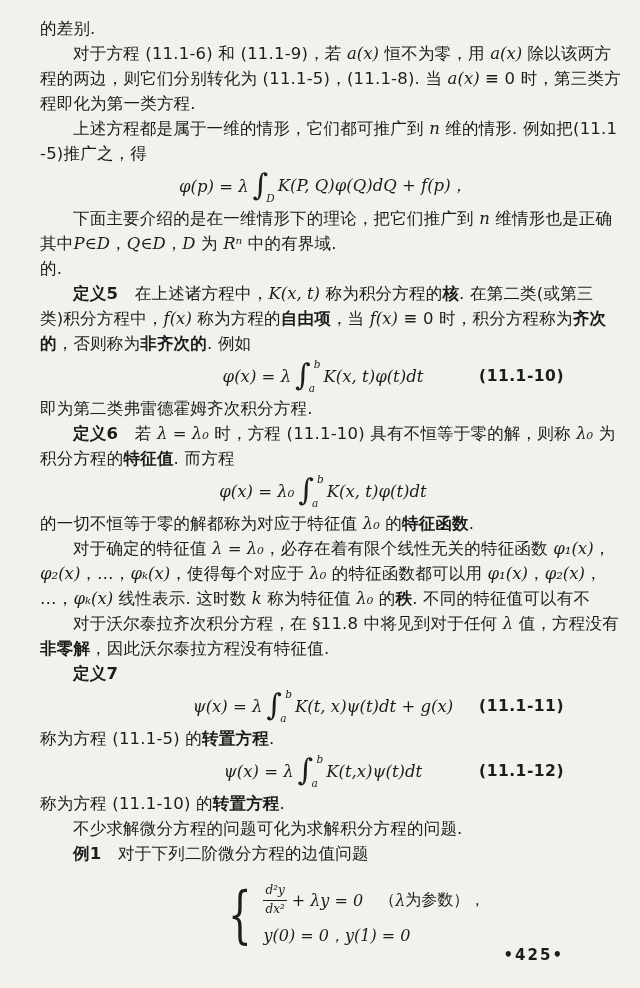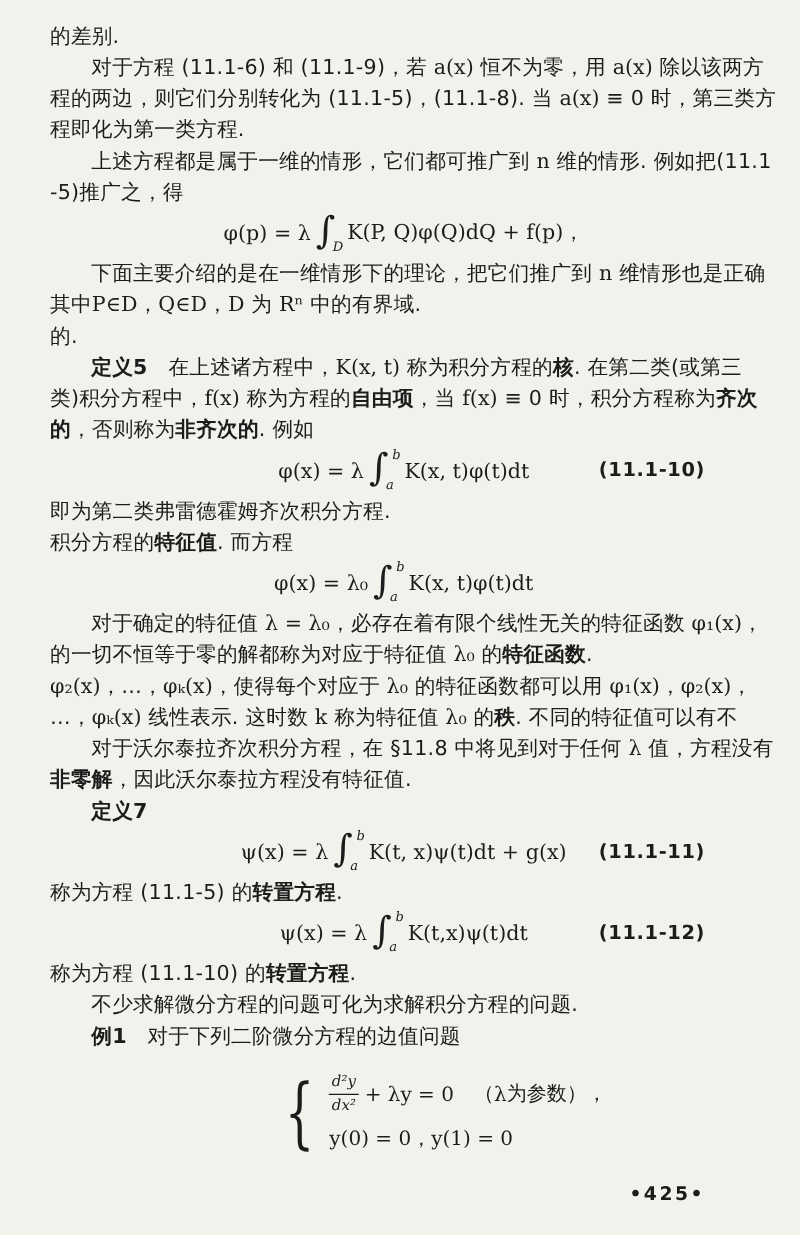--- a/index.html
+++ b/index.html
@@ -6,21 +6,21 @@
   body{
     width:640px;height:988px;position:relative;overflow:hidden;
     background:var(--paper,#f3f1ec);
     color:var(--ink,#1c1c1c);
     font-family:"DejaVu Sans",sans-serif;
   }
   .content{padding:16px 34px 0 40px;}
   .line{font-size:16.5px;line-height:25px;letter-spacing:0.2px;white-space:nowrap;}
   .ind{text-indent:2em;}
   .b{font-weight:700;}
-  .m{font-family:"DejaVu Serif",serif;letter-spacing:0;}
+  .m{font-family:"DejaVu Serif",serif;font-style:italic;letter-spacing:0;}
   .eq{position:relative;height:40px;display:flex;align-items:center;justify-content:center;font-size:16.5px;}
   .eqbody{display:inline-flex;align-items:center;}
   .intwrap{display:inline-flex;align-items:center;margin:0 3px 0 4px;}
   .int{font-size:30px;font-family:"DejaVu Serif",serif;font-style:normal;line-height:1;transform:translateY(-1px);}
   .lims{display:inline-flex;flex-direction:column;justify-content:space-between;height:34px;
         font-size:10.5px;font-family:"DejaVu Serif",serif;font-style:italic;line-height:1;}
   .lims .sup{margin-left:3px;}
   .lims .sub{margin-left:-2px;}
   .eqtag{position:absolute;right:42px;font-weight:700;font-size:15.5px;letter-spacing:0.5px;}
   .sys{display:flex;align-items:center;margin:6px 0 0 180px;height:86px;}
@@ -72,36 +72,37 @@
             <span class="lims">
               <span class="sup">b</span>
               <span class="sub">a</span>
             </span>
           </span>
           <span class="m">K(x, t)φ(t)dt</span>
         </span>
         <span class="eqtag">(11.1-10)</span>
       </div>
       <div class="line"><span>即为第二类弗雷德霍姆齐次积分方程.</span></div>
+      <div class="line ind"><span class="b">定义6</span><span>　若 </span><span class="m">λ = λ₀</span><span> 时，方程 (11.1-10) 具有不恒等于零的解，则称 </span><span class="m">λ₀</span><span> 为</span></div>
       <div class="line"><span>积分方程的</span><span class="b">特征值</span><span>. 而方程</span></div>
       <div class="eq">
         <span class="eqbody">
           <span class="m">φ(x) = λ₀</span>
           <span class="intwrap">
             <span class="int">∫</span>
             <span class="lims">
               <span class="sup">b</span>
               <span class="sub">a</span>
             </span>
           </span>
           <span class="m">K(x, t)φ(t)dt</span>
         </span>
       </div>
+      <div class="line"><span>的一切不恒等于零的解都称为对应于特征值 </span><span class="m">λ₀</span><span> 的</span><span class="b">特征函数</span><span>.</span></div>
       <div class="line ind"><span>对于确定的特征值 </span><span class="m">λ = λ₀</span><span>，必存在着有限个线性无关的特征函数 </span><span class="m">φ₁(x)</span><span>，</span></div>
-      <div class="line"><span>的一切不恒等于零的解都称为对应于特征值 </span><span class="m">λ₀</span><span> 的</span><span class="b">特征函数</span><span>.</span></div>
       <div class="line"><span class="m">φ₂(x)</span><span>，…，</span><span class="m">φₖ(x)</span><span>，使得每个对应于 </span><span class="m">λ₀</span><span> 的特征函数都可以用 </span><span class="m">φ₁(x)</span><span>，</span><span class="m">φ₂(x)</span><span>，</span></div>
       <div class="line"><span>…，</span><span class="m">φₖ(x)</span><span> 线性表示. 这时数 </span><span class="m">k</span><span> 称为特征值 </span><span class="m">λ₀</span><span> 的</span><span class="b">秩</span><span>. 不同的特征值可以有不</span></div>
       <div class="line ind"><span>对于沃尔泰拉齐次积分方程，在 §11.8 中将见到对于任何 </span><span class="m">λ</span><span> 值，方程没有</span></div>
       <div class="line"><span class="b">非零解</span><span>，因此沃尔泰拉方程没有特征值.</span></div>
       <div class="line ind"><span class="b">定义7</span></div>
       <div class="eq">
         <span class="eqbody">
           <span class="m">ψ(x) = λ</span>
           <span class="intwrap">
             <span class="int">∫</span>

